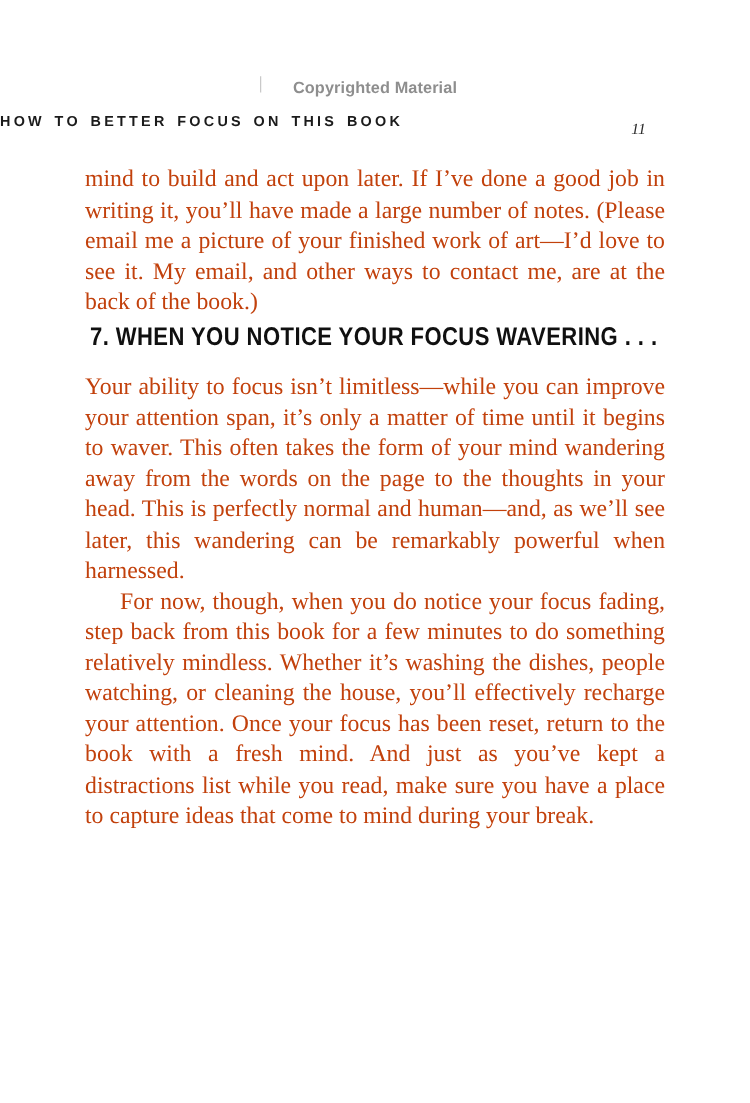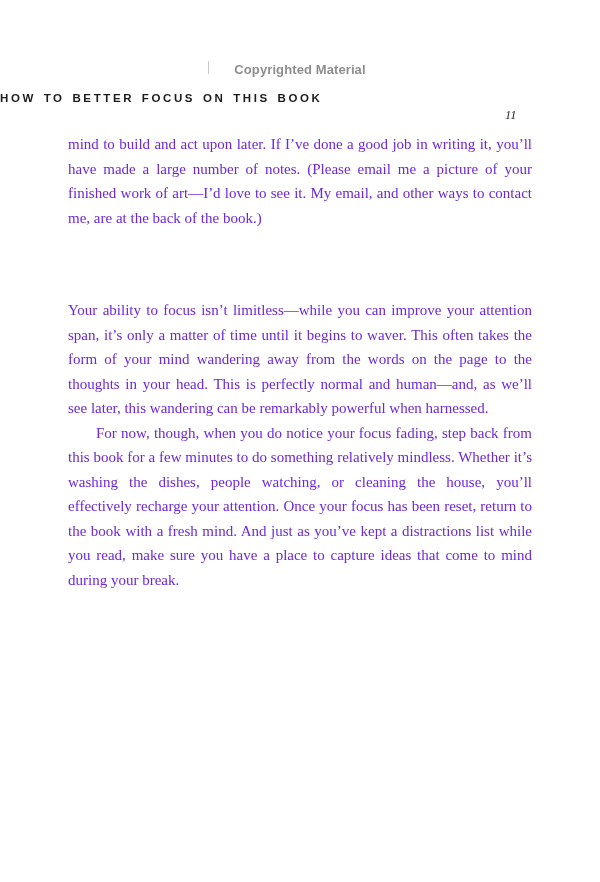--- a/index.html
+++ b/index.html
@@ -46,39 +46,39 @@
     font-family: "Liberation Sans", sans-serif;
     font-size: 11.5px;
     font-weight: 700;
     letter-spacing: 2.6px;
     word-spacing: 2px;
     color: #1b1b1b;
   }
   .page-number {
     position: absolute;
     left: 505px;
-    top: 60px;
+    top: 48px;
     font-family: "Liberation Serif", serif;
     font-style: italic;
     font-size: 12.5px;
     color: #2a2a2a;
   }
   .body-col {
     position: absolute;
     left: 68px;
     width: 464px;
     color: #1e1e1e;
   }
   .para {
     margin: 0;
     font-family: "Liberation Serif", serif;
-    font-size: 15px;
+    font-size: 19px;
     line-height: 24.5px;
     text-align: justify;
-    color: #6d28d9;
+    color: #c2410c;
   }
   .para.indented { text-indent: 28px; }
   .opening-para { top: 84px; }
   .section-heading-wrap {
     position: absolute;
     left: 72px;
     top: 210px;
     width: 520px;
     margin: 0;
     white-space: nowrap;
@@ -103,20 +103,21 @@
   <div class="copyright top">Copyrighted Material</div>
 
   <div class="edge-mark top-mark"></div>
 
   <div class="running-header">HOW TO BETTER FOCUS ON THIS BOOK</div>
 
   <div class="page-number">11</div>
 
   <p class="para body-col opening-para">mind to build and act upon later. If I’ve done a good job in writing it, you’ll have made a large number of notes. (Please email me a picture of your finished work of art—I’d love to see it. My email, and other ways to contact me, are at the back of the book.)</p>
 
+  <h2 class="section-heading-wrap"><span class="condense">7. WHEN YOU NOTICE YOUR FOCUS WAVERING . . .</span></h2>
 
   <div class="body-col main-paras">
     <p class="para">Your ability to focus isn’t limitless—while you can improve your attention span, it’s only a matter of time until it begins to waver. This often takes the form of your mind wandering away from the words on the page to the thoughts in your head. This is perfectly normal and human—and, as we’ll see later, this wandering can be remarkably powerful when harnessed.</p>
     <p class="para indented">For now, though, when you do notice your focus fading, step back from this book for a few minutes to do something relatively mindless. Whether it’s washing the dishes, people watching, or cleaning the house, you’ll effectively recharge your attention. Once your focus has been reset, return to the book with a fresh mind. And just as you’ve kept a distractions list while you read, make sure you have a place to capture ideas that come to mind during your break.</p>
   </div>
 
   <div class="edge-mark bottom-mark"></div>
 
   <div class="copyright bottom">Copyrighted Material</div>
 

